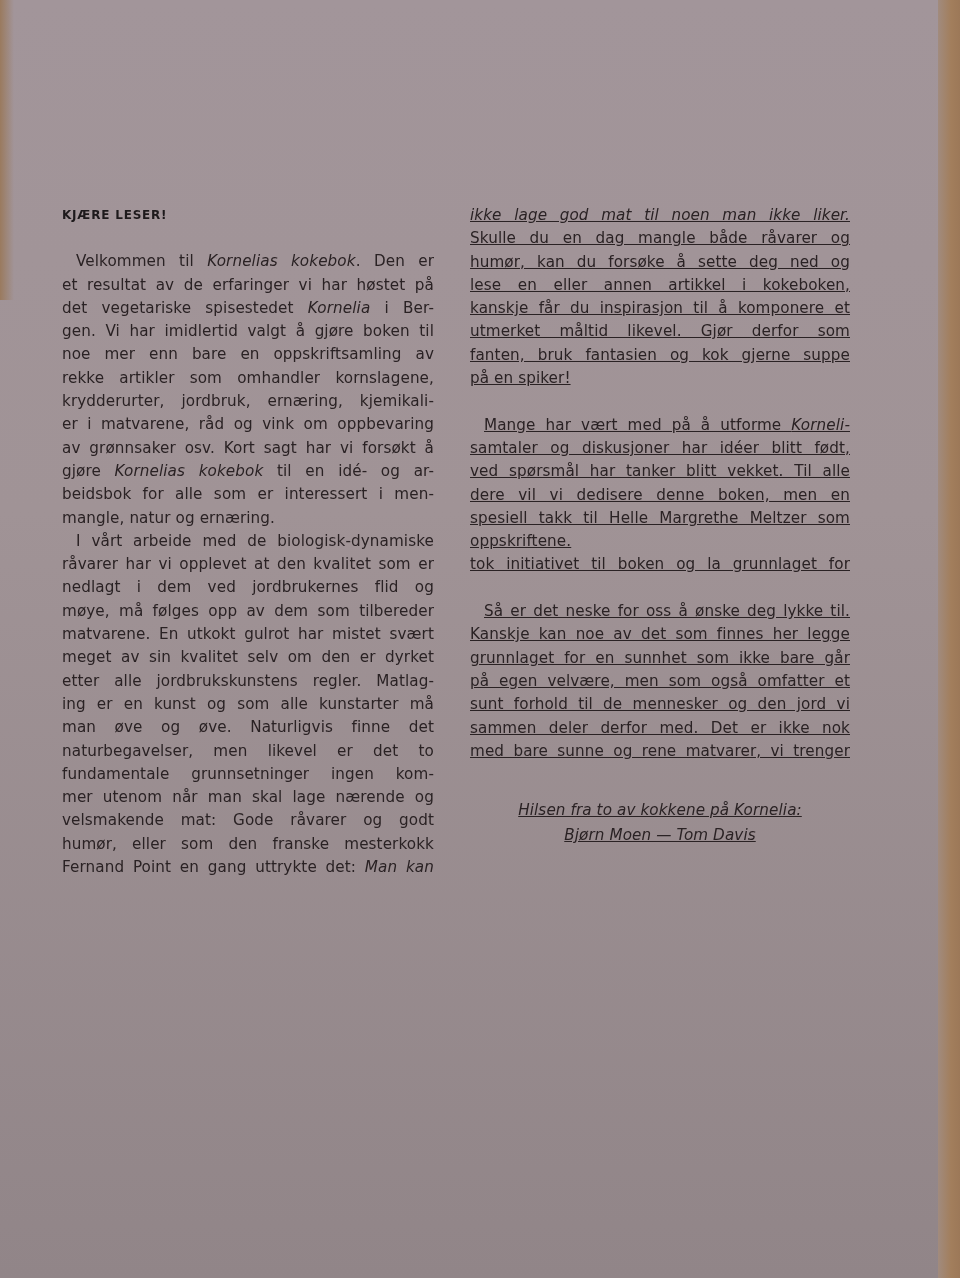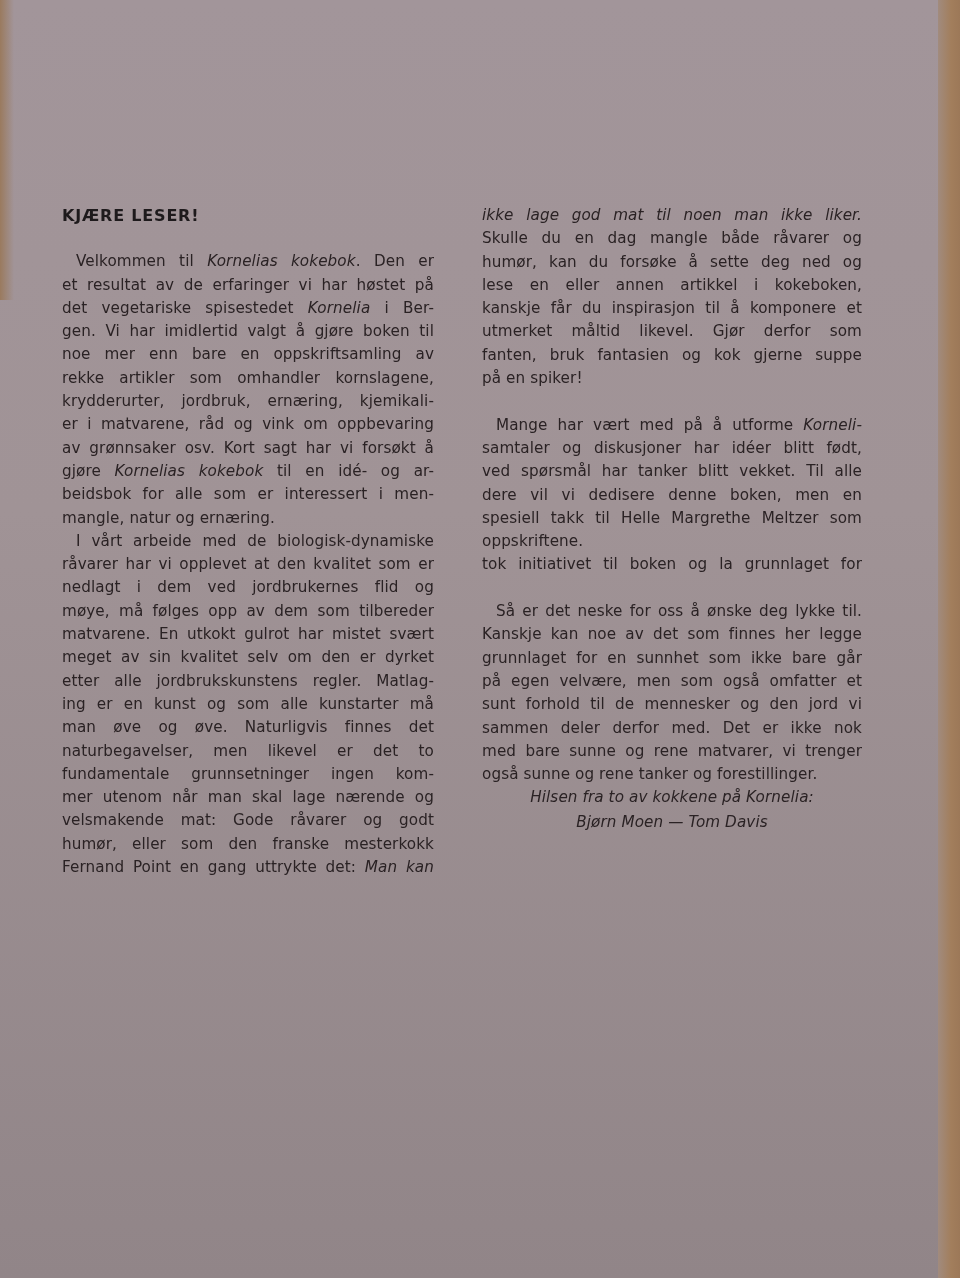--- a/index.html
+++ b/index.html
@@ -44,40 +44,41 @@
       font-size: 15.2px;
       line-height: 23.3px;
       letter-spacing: 0.1px;
     }
     .col-left {
       left: 62px;
       top: 204px;
       width: 372px;
     }
     .col-right {
-      left: 482px;
+      left: 470px;
       top: 204px;
       width: 380px;
+      text-decoration: underline;
     }
     .line {
       display: block;
       white-space: nowrap;
       text-align: justify;
       text-align-last: justify;
       height: 23.3px;
     }
     .line.last {
       text-align-last: left;
     }
     .indent {
       padding-left: 14px;
     }
     .heading {
       font-weight: bold;
-      font-size: 16px;
+      font-size: 12px;
       letter-spacing: 0.8px;
       color: #1e1a1c;
       display: block;
       height: 23.3px;
       margin-bottom: 23px;
     }
     .gap {
       display: block;
       height: 23.3px;
     }
@@ -85,20 +86,21 @@
       font-style: italic;
     }
     .sig {
       text-align: center;
       font-style: italic;
       display: block;
       white-space: nowrap;
       height: 25px;
     }
     .sig-block {
+      margin-top: 36px;
     }
   </style>
 </head>
 <body>
 
 <div class="page">
   <div class="page-edge-left"></div>
 
   <div class="col col-left">
     <span class="heading">KJÆRE LESER!</span>
@@ -118,21 +120,21 @@
       </div>
     <div>
         <span class="line indent"><span>I vårt arbeide med de biologisk-dynamiske</span></span>
         <span class="line"><span>råvarer har vi opplevet at den kvalitet som er</span></span>
         <span class="line"><span>nedlagt i dem ved jordbrukernes flid og</span></span>
         <span class="line"><span>møye, må følges opp av dem som tilbereder</span></span>
         <span class="line"><span>matvarene. En utkokt gulrot har mistet svært</span></span>
         <span class="line"><span>meget av sin kvalitet selv om den er dyrket</span></span>
         <span class="line"><span>etter alle jordbrukskunstens regler. Matlag-</span></span>
         <span class="line"><span>ing er en kunst og som alle kunstarter må</span></span>
-        <span class="line"><span>man øve og øve. Naturligvis finnes det</span></span>
+        <span class="line"><span>man øve og øve. Naturligvis finne det</span></span>
         <span class="line"><span>naturbegavelser, men likevel er det to</span></span>
         <span class="line"><span>fundamentale grunnsetninger ingen kom-</span></span>
         <span class="line"><span>mer utenom når man skal lage nærende og</span></span>
         <span class="line"><span>velsmakende mat: Gode råvarer og godt</span></span>
         <span class="line"><span>humør, eller som den franske mesterkokk</span></span>
         <span class="line"><span>Fernand Point en gang uttrykte det: </span><em>Man kan</em></span>
       </div>
   </div>
 
   <div class="col col-right">
@@ -158,21 +160,20 @@
       </div>
     <span class="gap"></span>
     <div>
         <span class="line indent"><span>Så er det neske for oss å ønske deg lykke til.</span></span>
         <span class="line"><span>Kanskje kan noe av det som finnes her legge</span></span>
         <span class="line"><span>grunnlaget for en sunnhet som ikke bare går</span></span>
         <span class="line"><span>på egen velvære, men som også omfatter et</span></span>
         <span class="line"><span>sunt forhold til de mennesker og den jord vi</span></span>
         <span class="line"><span>sammen deler derfor med. Det er ikke nok</span></span>
         <span class="line"><span>med bare sunne og rene matvarer, vi trenger</span></span>
-        <span class="line last"><span>også sunne og rene tanker og forestillinger.</span></span>
       </div>
 
     <div class="sig-block">
       <span class="sig">Hilsen fra to av kokkene på Kornelia:</span>
       <span class="sig">Bjørn Moen  —  Tom Davis</span>
     </div>
   </div>
 </div>
 <div class="page-edge-right"></div>
 

